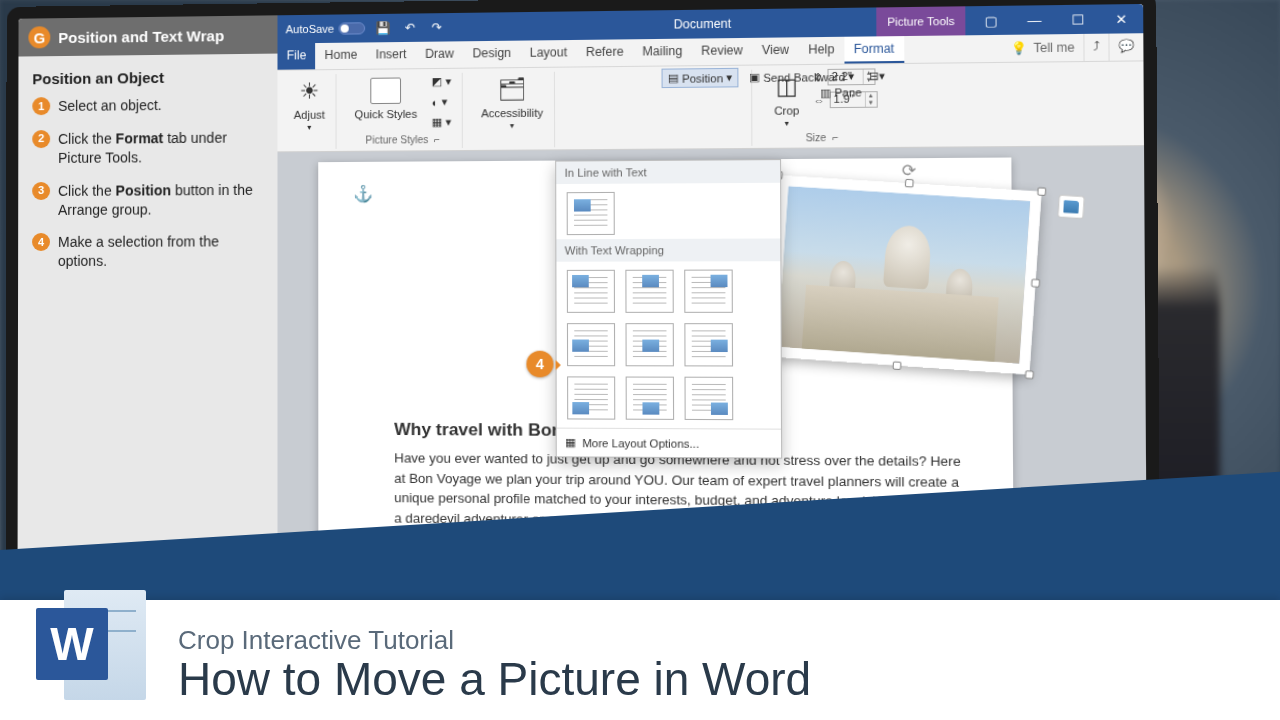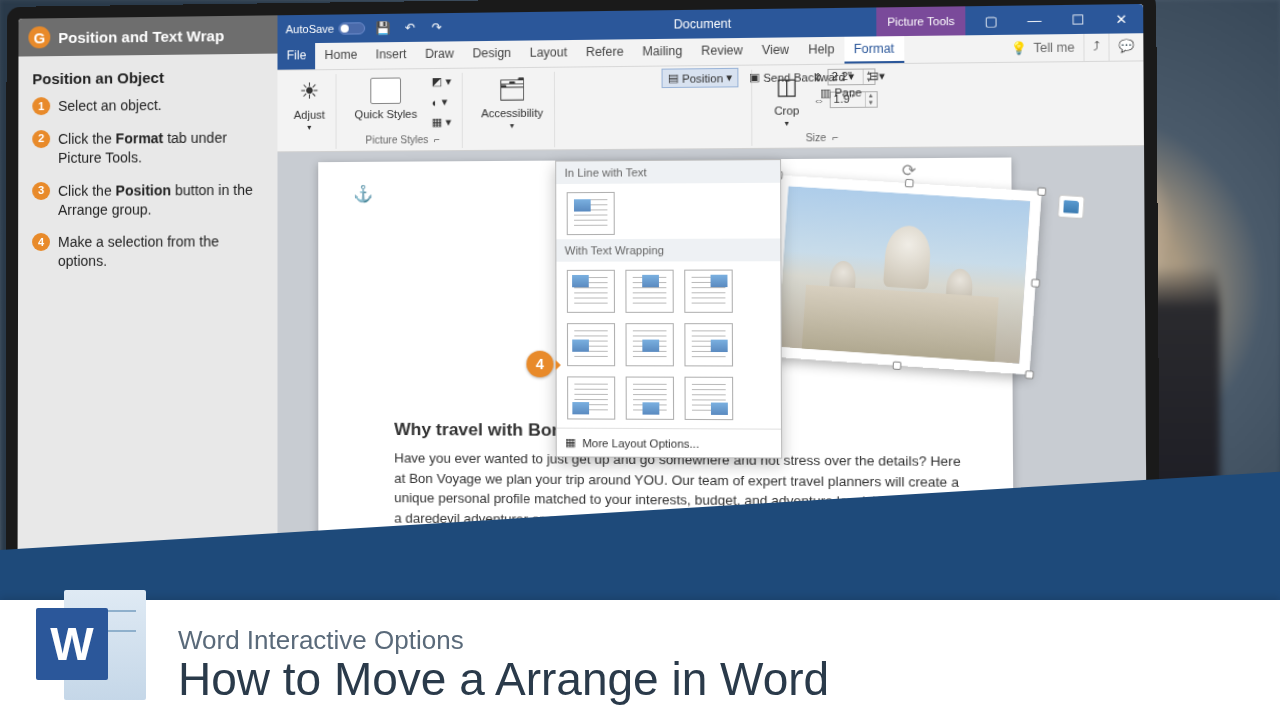--- a/index.html
+++ b/index.html
@@ -518,16 +518,16 @@
 </div>
 
 <div class="title-band">
   <div class="title-blue"></div>
   <div class="title-white"></div>
   <div class="word-logo">
     <div class="word-logo-back"></div>
     <div class="word-logo-front">W</div>
   </div>
   <div class="title-texts">
-    <div class="title-small">Word Interactive Options</div>
-    <div class="title-big">How to Move a Arrange in Word</div>
+    <div class="title-small">Crop Interactive Tutorial</div>
+    <div class="title-big">How to Move a Picture in Word</div>
   </div>
 </div>
 
 </body></html>

